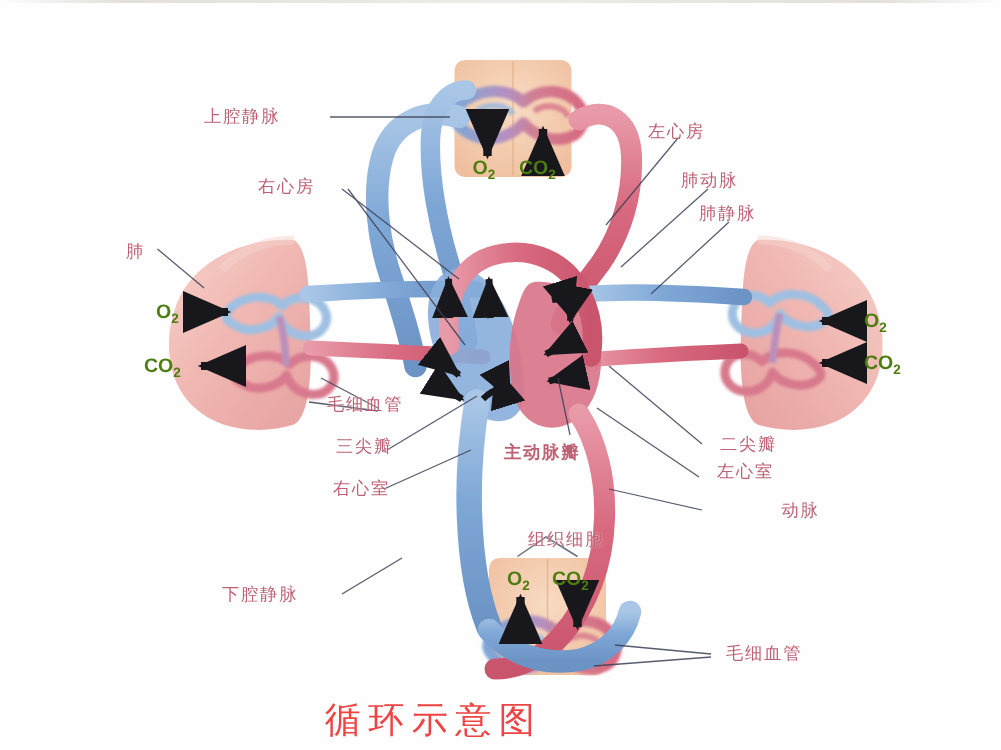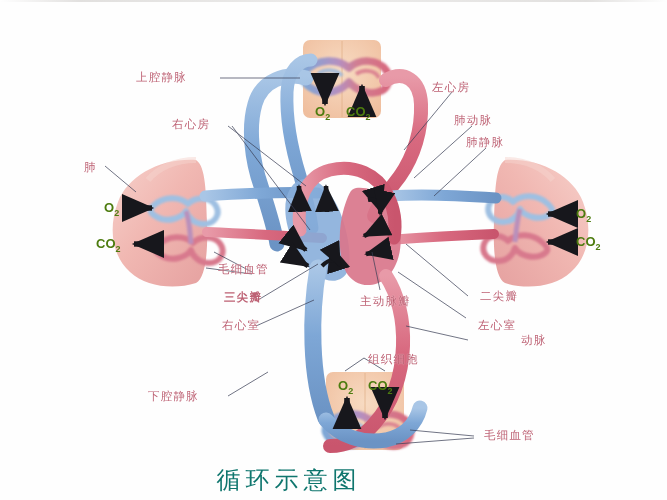--- a/index.html
+++ b/index.html
@@ -27,21 +27,21 @@
     color:#4d7c0f;
     font-family:"Liberation Sans","DejaVu Sans",sans-serif;
     font-weight:bold;
     font-size:13px;
     white-space:nowrap;
     letter-spacing:0px;
   }
   .gaslbl sub{font-size:9px;}
   #title{
     position:absolute;left:0;right:0;bottom:4px;text-align:center;
-    color:#0f766e;font-size:24px;letter-spacing:5px;
+    color:#ef4444;font-size:24px;letter-spacing:5px;
     font-family:"Liberation Serif","DejaVu Serif",serif;
   }
   .topline{position:absolute;left:0;top:0;width:667px;height:2px;
     background:linear-gradient(90deg,rgba(0,0,0,0) 0%,rgba(160,155,150,.30) 12%,rgba(160,155,150,.18) 50%,rgba(160,155,150,.30) 88%,rgba(0,0,0,0) 100%);}
 </style>
 </head>
 <body>
 
 <div id="stage">
 
@@ -256,30 +256,30 @@
 
   <div class="lbl" style="left:136px;top:70px;">上腔静脉</div>
   <div class="lbl" style="left:172px;top:117px;">右心房</div>
   <div class="lbl" style="left:84px;top:160px;">肺</div>
 
   <div class="lbl" style="left:432px;top:80px;">左心房</div>
   <div class="lbl" style="left:454px;top:113px;">肺动脉</div>
   <div class="lbl" style="left:466px;top:135px;">肺静脉</div>
 
   <div class="lbl" style="left:218px;top:262px;">毛细血管</div>
-  <div class="lbl" style="left:224px;top:290px;font-weight:bold;">三尖瓣</div>
+  <div class="lbl" style="left:224px;top:290px;">三尖瓣</div>
   <div class="lbl" style="left:222px;top:318px;">右心室</div>
-  <div class="lbl" style="left:360px;top:294px;">主动脉瓣</div>
+  <div class="lbl" style="left:336px;top:294px;font-weight:bold;">主动脉瓣</div>
 
   <div class="lbl" style="left:480px;top:289px;font-family:Liberation Serif, serif;">二尖瓣</div>
-  <div class="lbl" style="left:478px;top:318px;">左心室</div>
+  <div class="lbl" style="left:478px;top:307px;">左心室</div>
   <div class="lbl" style="left:482px;top:333px;margin-left:39px;">动脉</div>
 
   <div class="lbl" style="left:148px;top:389px;">下腔静脉</div>
-  <div class="lbl" style="left:352px;top:352px;margin-left:16px;">组织细胞</div>
+  <div class="lbl" style="left:352px;top:352px;">组织细胞</div>
   <div class="lbl" style="left:484px;top:428px;">毛细血管</div>
 
   <div class="gaslbl" style="left:315px;top:104px;"><span>O</span><sub>2</sub></div>
   <div class="gaslbl" style="left:346px;top:104px;"><span>CO</span><sub>2</sub></div>
 
   <div class="gaslbl" style="left:338px;top:378px;"><span>O</span><sub>2</sub></div>
   <div class="gaslbl" style="left:368px;top:378px;"><span>CO</span><sub>2</sub></div>
 
   <div class="gaslbl" style="left:104px;top:200px;"><span>O</span><sub>2</sub></div>
   <div class="gaslbl" style="left:96px;top:236px;"><span>CO</span><sub>2</sub></div>

